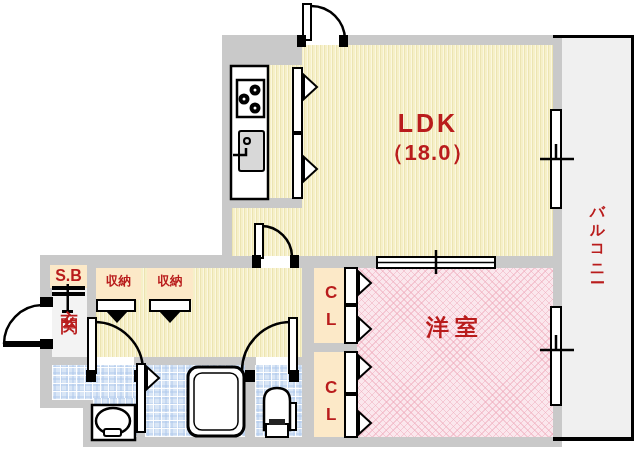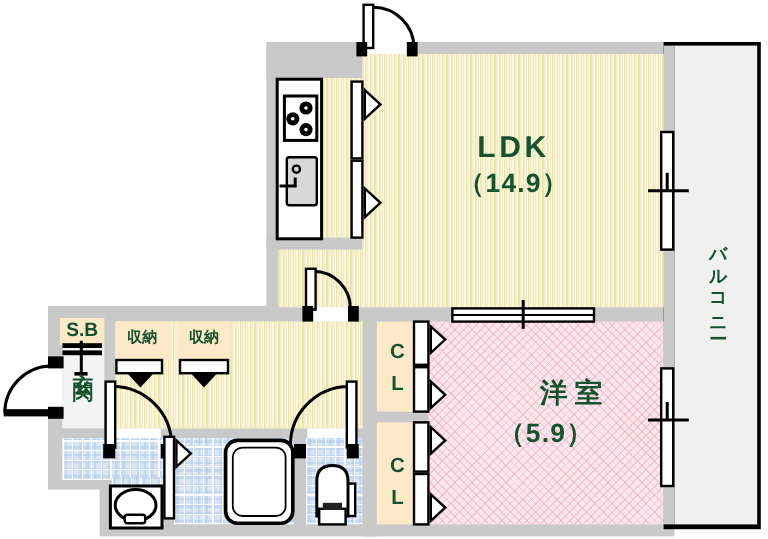--- a/index.html
+++ b/index.html
@@ -1,17 +1,17 @@
 <!DOCTYPE html>
 <html><head>
 <meta charset="utf-8">
 <style>
   html,body{margin:0;padding:0;background:#fff;}
   #plan{position:relative;width:640px;height:449px;background:#fff;overflow:hidden;
-        font-family:"Liberation Sans","DejaVu Sans",sans-serif;font-weight:bold;color:#14532d;border-radius:12px;}
+        font-family:"Liberation Sans","DejaVu Sans",sans-serif;font-weight:bold;color:#b91c1c;border-radius:12px;}
   .abs{position:absolute;}
   .wall{background:#c9c9c9;}
   .white{background:#ffffff;}
   .yellow{background:#f6f0c8;
     background-image:repeating-linear-gradient(90deg,#ece4b2 0px,#ece4b2 1px,#f6f0c8 1px,#f6f0c8 3px,#fbf7e0 3px,#fbf7e0 4px);}
   .pink{background-color:#fbe7ed;
     background-image:repeating-linear-gradient(45deg,rgba(238,168,185,.5) 0px,rgba(238,168,185,.5) 1px,transparent 1px,transparent 5px),
                      repeating-linear-gradient(135deg,rgba(238,168,185,.5) 0px,rgba(238,168,185,.5) 1px,transparent 1px,transparent 5px);}
   .blue{background-color:#d9e6f6;
     background-image:repeating-linear-gradient(0deg,rgba(255,255,255,.95) 0px,rgba(255,255,255,.95) 1px,transparent 1px,transparent 8px),
@@ -191,24 +191,23 @@
 
     <g>
       <rect x="52" y="286" width="33" height="4" fill="#000"></rect>
       <rect x="52" y="292" width="33" height="4" fill="#000"></rect>
       <rect x="66.5" y="284" width="2.5" height="29" fill="#000"></rect>
       <rect x="62" y="310" width="11" height="3" fill="#000"></rect>
     </g>
   </svg>
 
   <div class="lbl center" style="left:302px;top:110px;width:252px;font-size:25px;letter-spacing:3px;">LDK</div>
-  <div class="lbl center" style="left:302px;top:141px;width:252px;font-size:22px;letter-spacing:1px;">（14.9）</div>
-
-  <div class="lbl center" style="left:357px;top:315px;width:196px;font-size:23px;letter-spacing:6px;padding-left:24px;">洋室</div>
-  <div class="lbl center" style="left:357px;top:349px;width:196px;font-size:22px;letter-spacing:1px;">（5.9）</div>
+  <div class="lbl center" style="left:302px;top:141px;width:252px;font-size:22px;letter-spacing:1px;">（18.0）</div>
+
+  <div class="lbl center" style="left:357px;top:315px;width:196px;font-size:23px;letter-spacing:6px;">洋室</div>
 
   <div class="lbl vtext" style="left:589px;top:194px;font-size:15px;letter-spacing:3px;">バルコニー</div>
 
   <div class="lbl vtext" style="left:59px;top:297px;font-size:17px;letter-spacing:8px;">玄関</div>
 
   <div class="lbl center" style="left:50px;top:267px;width:37px;font-size:16px;">S.B</div>
 
   <div class="lbl center" style="left:96px;top:275px;width:45px;font-size:12.5px;">収納</div>
   <div class="lbl center" style="left:147px;top:275px;width:46px;font-size:12.5px;">収納</div>
 

